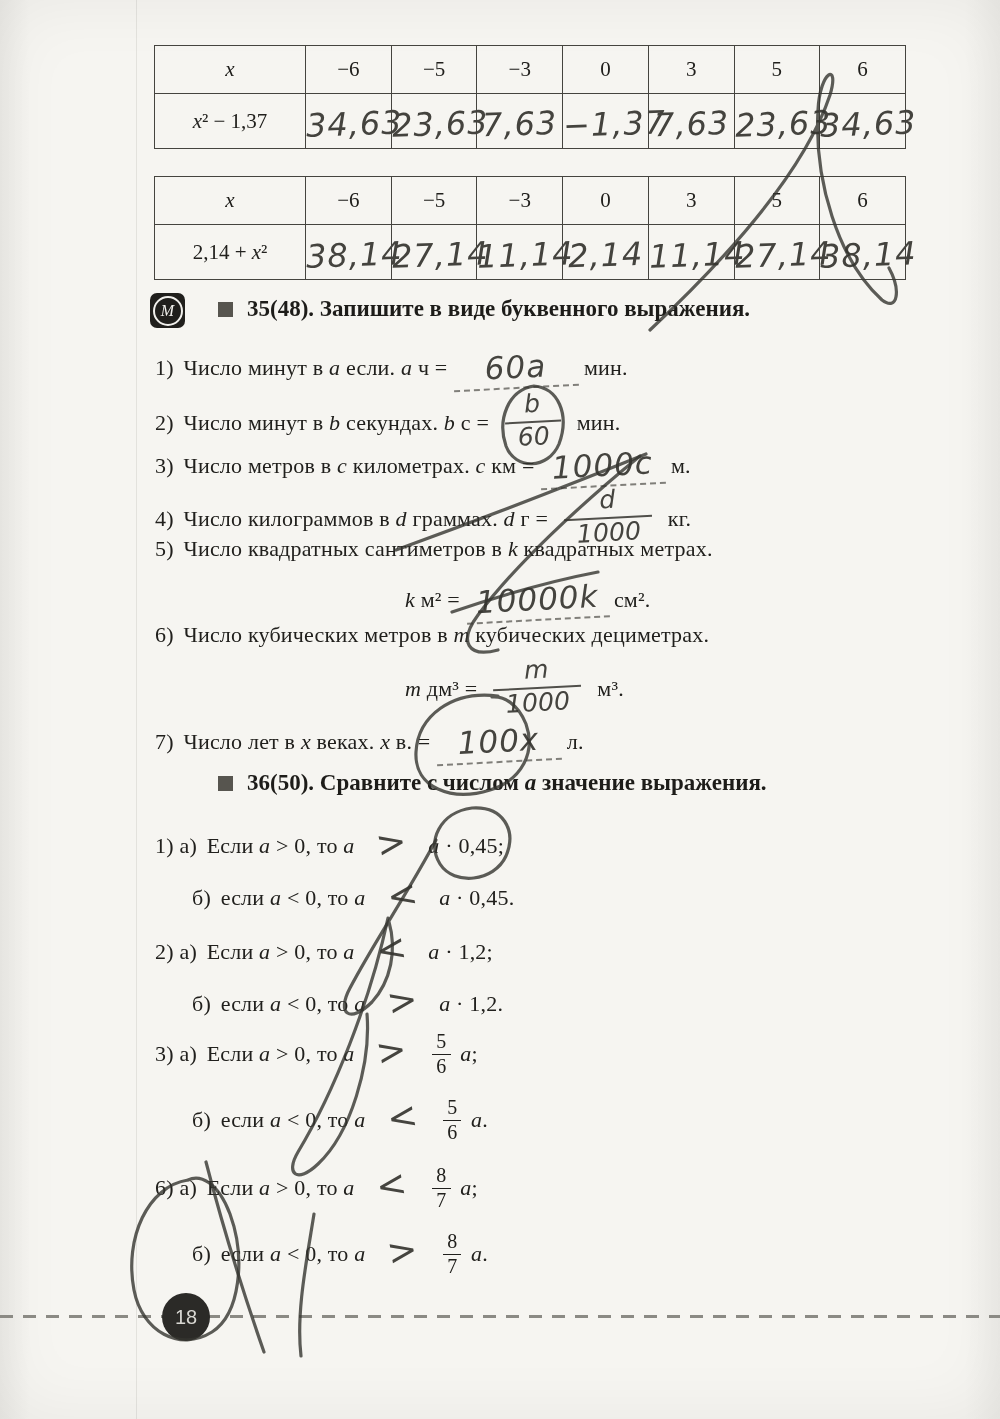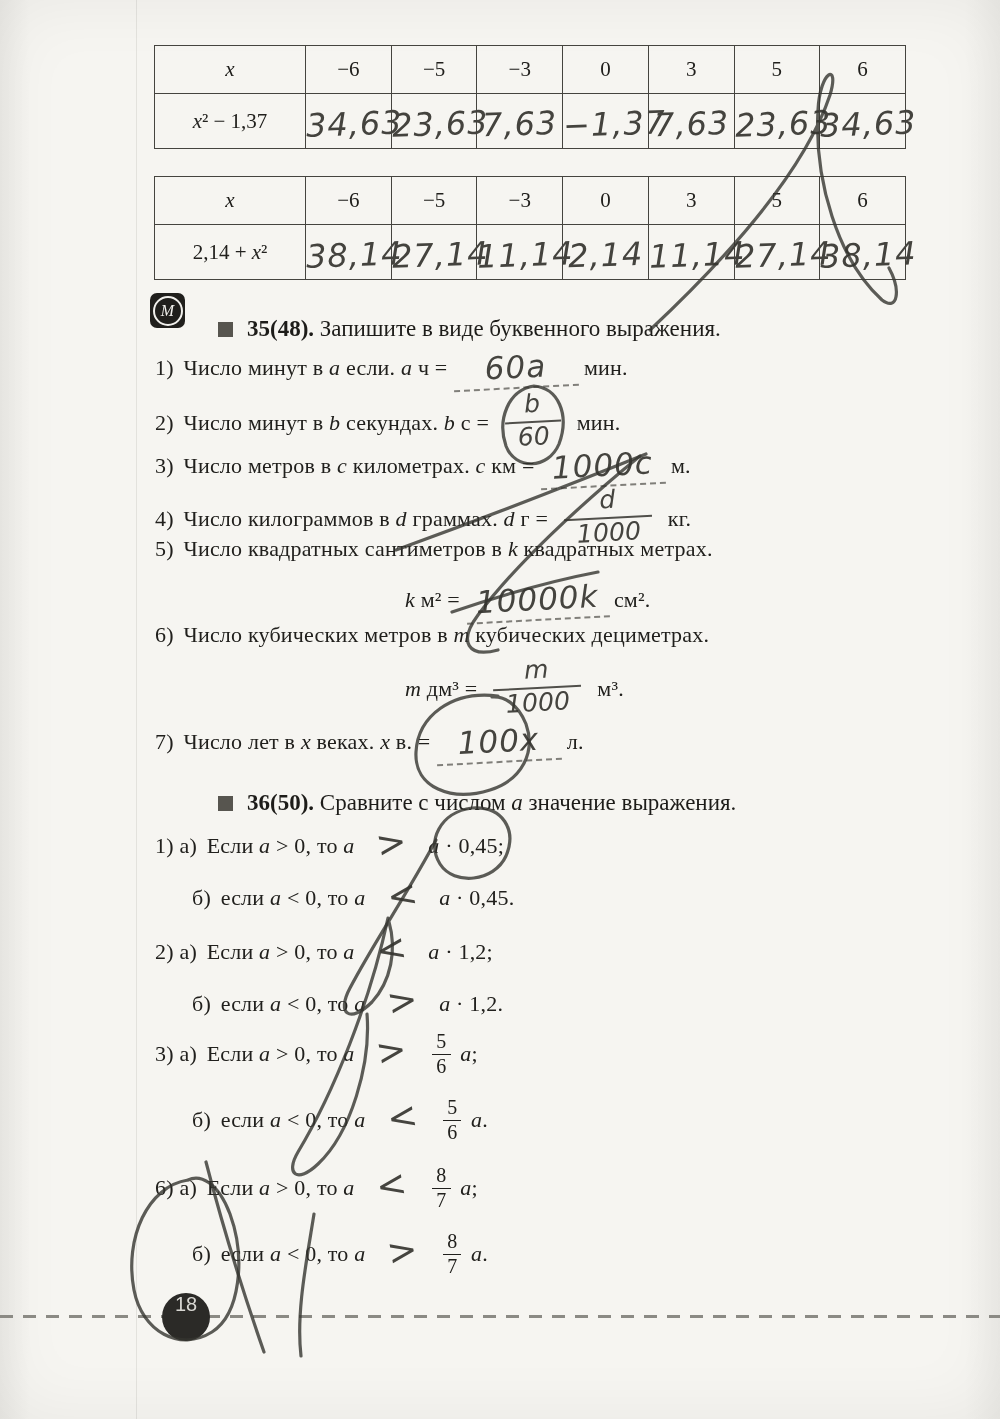--- a/index.html
+++ b/index.html
@@ -13,21 +13,21 @@
   .vtable{position:absolute;left:154px;width:752px;border-collapse:collapse;table-layout:fixed;}
   .vtable td{border:1.6px solid #45443f;text-align:center;font-size:21px;height:47px;padding:0;color:#21201d;overflow:visible;}
   .vtable td.lbl{width:150px;}
   .vtable tr.ans td{height:54px;margin-left:8px;}
   .hwc{font-family:"DejaVu Sans",sans-serif;font-style:italic;font-size:32px;color:#44433e;
        display:inline-block;transform:rotate(-2deg);white-space:nowrap;position:relative;top:3px;letter-spacing:1px;}
 
   
   .line{position:absolute;white-space:nowrap;font-size:22px;color:#21201d;letter-spacing:0.2px;}
   .line .num{margin-right:4px;}
-  .heading{position:absolute;white-space:nowrap;font-size:23px;font-weight:normal;color:#1d1c19;margin-top:20px;}
+  .heading{position:absolute;white-space:nowrap;font-size:23px;font-weight:bold;color:#1d1c19;}
   .bullet{display:inline-block;width:15px;height:15px;background:#57554f;margin-right:14px;position:relative;top:1px;}
 
   
   .hw{font-family:"DejaVu Sans",sans-serif;font-style:italic;font-size:31px;color:#45443f;
       display:inline-block;transform:rotate(-3deg);position:relative;top:3px;text-align:center;letter-spacing:1px;}
   .blank{min-width:105px;border-bottom:2px dashed #807f7a;padding:0 10px 2px;}
   .hwcmp{font-family:"DejaVu Sans",sans-serif;font-style:italic;font-size:36px;color:#45443f;
       display:inline-block;transform:rotate(-10deg);margin:0 16px;position:relative;top:2px;}
   .hwfrac{display:inline-block;font-family:"DejaVu Sans",sans-serif;font-style:italic;font-size:25px;color:#45443f;
       text-align:center;transform:rotate(-3deg);margin:0 10px;line-height:1.15;vertical-align:middle;position:relative;top:-4px;}
@@ -43,21 +43,21 @@
   .marker{position:absolute;left:150px;top:293px;width:35px;height:35px;background:#201f1c;border-radius:7px;
       display:flex;align-items:center;justify-content:center;}
   .marker .ring{width:26px;height:26px;border:2px solid #f1f0ec;border-radius:50%;
       display:flex;align-items:center;justify-content:center;
       color:#f1f0ec;font-style:italic;font-size:16px;font-family:"Liberation Serif",serif;}
 
   
   .cutline{position:absolute;left:0;top:1315px;width:1000px;height:3px;
       background:repeating-linear-gradient(90deg,#8b8a84 0 13px,rgba(0,0,0,0) 13px 23px);}
   .page-badge{position:absolute;left:162px;top:1293px;width:48px;height:48px;border-radius:50%;
-      background:#2b2a27;color:#d8d7d2;display:flex;align-items:flex-start;justify-content:center;
+      background:#2b2a27;color:#d8d7d2;display:flex;align-items:center;justify-content:center;
       font-family:"Liberation Sans",sans-serif;font-size:20px;}
 
   
   .scribbles{position:absolute;left:0;top:0;width:1000px;height:1419px;pointer-events:none;}
   .scribbles path{stroke:#35342f;stroke-width:3.2;fill:none;stroke-linecap:round;opacity:0.8;}
 </style>
 </head>
 <body>
 
 <div class="page">

